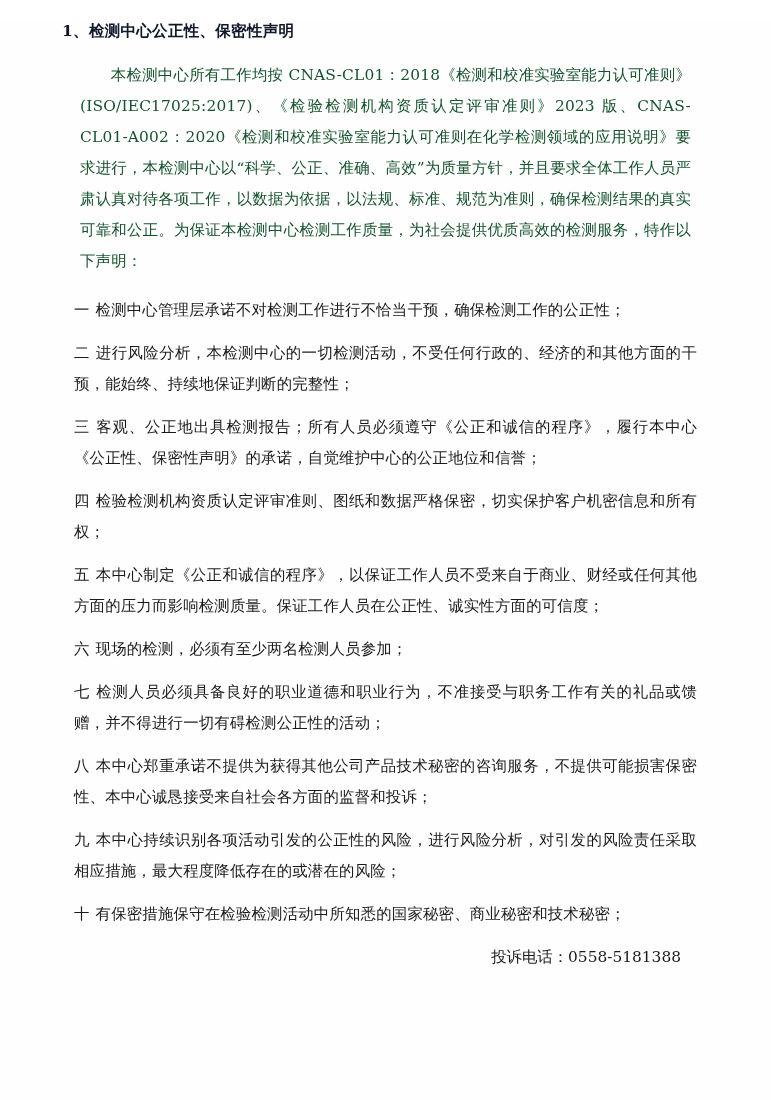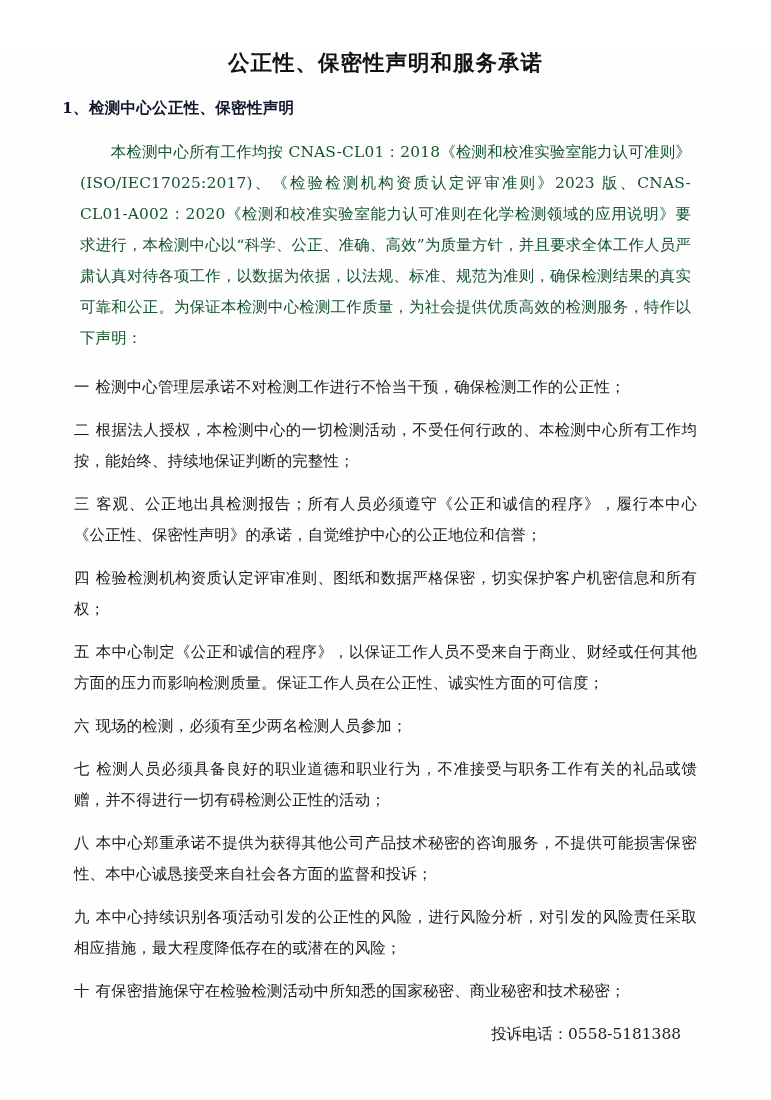--- a/index.html
+++ b/index.html
@@ -76,32 +76,31 @@
     margin-top: 12px;
     padding-right: 28px;
     color: #1a1a1a;
   }
 </style>
 </head>
 <body>
 
 <div class="page">
 
-  <h1 class="doc-title">公正性、保密性声明和服务承诺</h1>
 
   <div class="section-heading">1、检测中心公正性、保密性声明</div>
 
   <p class="para first">本检测中心所有工作均按 CNAS-CL01：2018《检测和校准实验室能力认可准则》(ISO/IEC17025:2017)、《检验检测机构资质认定评审准则》2023 版、CNAS-CL01-A002：2020《检测和校准实验室能力认可准则在化学检测领域的应用说明》要求进行，本检测中心以“科学、公正、准确、高效”为质量方针，并且要求全体工作人员严肃认真对待各项工作，以数据为依据，以法规、标准、规范为准则，确保检测结果的真实可靠和公正。为保证本检测中心检测工作质量，为社会提供优质高效的检测服务，特作以下声明：</p>
 
   <div class="clause-list">
     <p class="clause">
       <span class="num">一</span><span>检测中心管理层承诺不对检测工作进行不恰当干预，确保检测工作的公正性；</span>
     </p>
     <p class="clause">
-      <span class="num">二</span><span>根据法人授权，本检测中心的一切检测活动，不受任何行政的、本检测中心所有工作均按，能始终、持续地保证判断的完整性；</span>
+      <span class="num">二</span><span>进行风险分析，本检测中心的一切检测活动，不受任何行政的、经济的和其他方面的干预，能始终、持续地保证判断的完整性；</span>
     </p>
     <p class="clause">
       <span class="num">三</span><span>客观、公正地出具检测报告；所有人员必须遵守《公正和诚信的程序》，履行本中心《公正性、保密性声明》的承诺，自觉维护中心的公正地位和信誉；</span>
     </p>
     <p class="clause">
       <span class="num">四</span><span>检验检测机构资质认定评审准则、图纸和数据严格保密，切实保护客户机密信息和所有权；</span>
     </p>
     <p class="clause">
       <span class="num">五</span><span>本中心制定《公正和诚信的程序》，以保证工作人员不受来自于商业、财经或任何其他方面的压力而影响检测质量。保证工作人员在公正性、诚实性方面的可信度；</span>
     </p>

